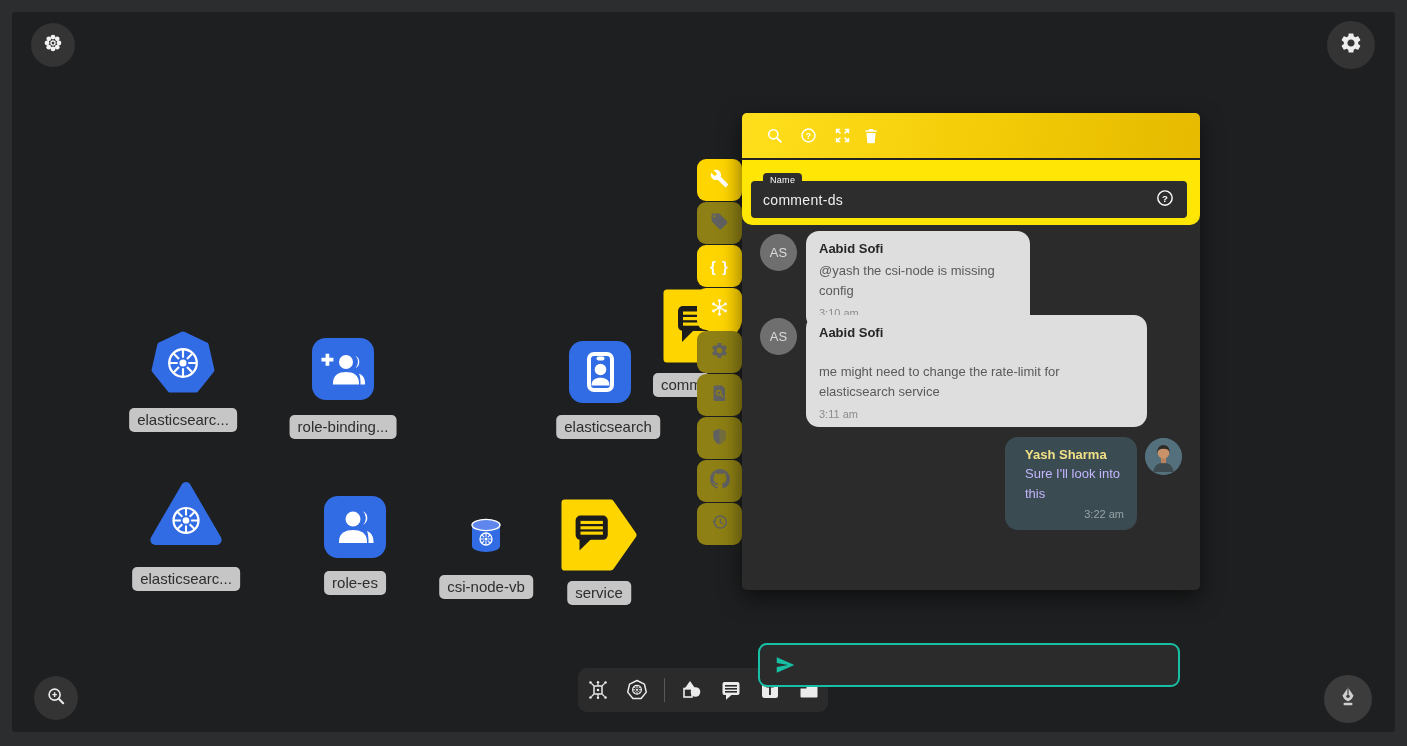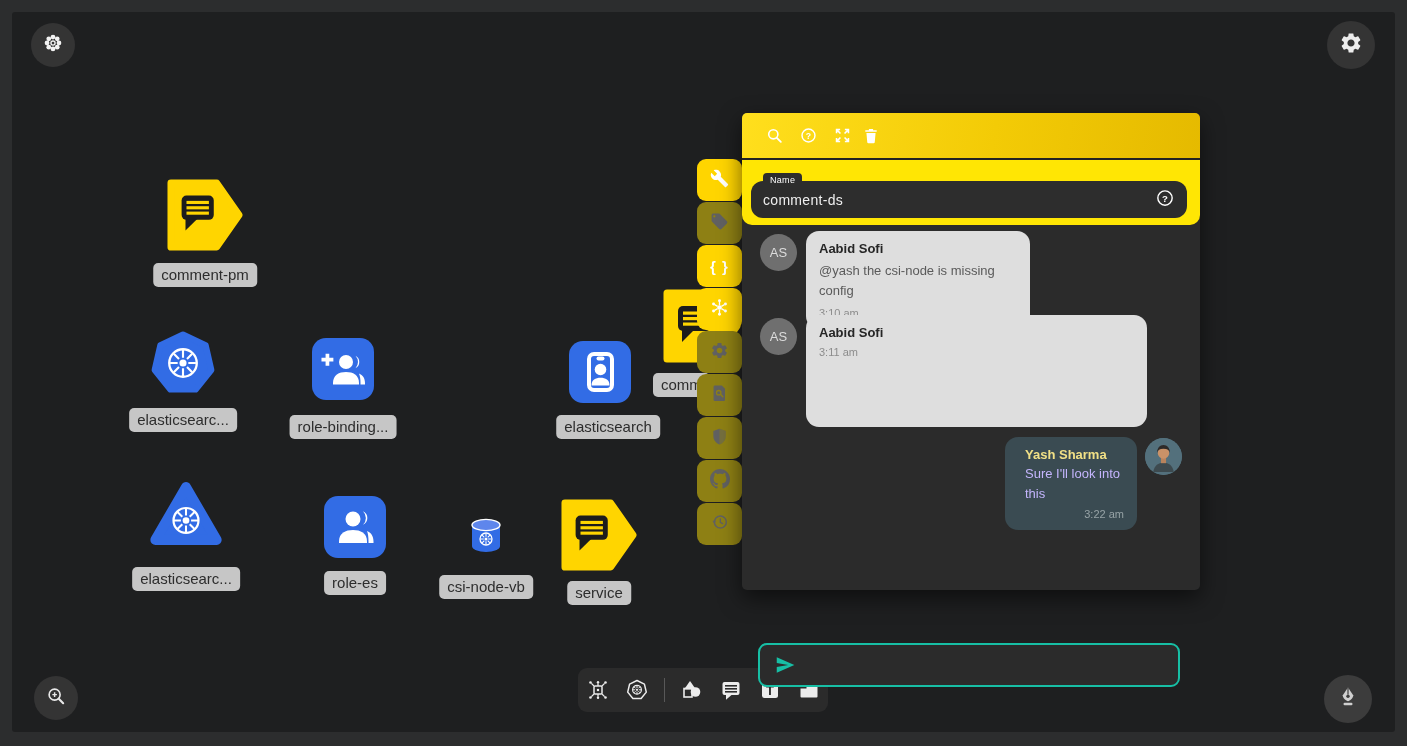--- a/index.html
+++ b/index.html
@@ -36,21 +36,21 @@
   .panel { position:absolute; left:730px; top:101px; width:458px; height:477px; z-index:10;
            background:#2b2b2b; border-radius:5px; box-shadow:0 8px 22px rgba(0,0,0,.55); }
   .panel-header { height:45px; border-radius:5px 5px 0 0; padding:0 15px;
     background:linear-gradient(100deg,#ffdf1d 0%,#f3cb06 55%,#e5ba00 100%);
     display:flex; align-items:center; }
   .panel-title { flex:1; color:#fffef4; font-size:16px; letter-spacing:.4px; }
   .hicon { width:34px; display:flex; justify-content:center; cursor:pointer; }
   .name-block { position:relative; height:67px; background:#ffe604;
                 border-top:2px solid #222; border-radius:0 0 10px 10px; }
   .name-input-wrap { position:absolute; left:9px; right:13px; top:21px; height:37px;
-    background:#2d2d2d; border-radius:12px; display:flex; align-items:center; padding:0 12px; }
+    background:#2d2d2d; border-radius:4px; display:flex; align-items:center; padding:0 12px; }
   .name-input { flex:1; background:transparent; border:none; outline:none;
     color:#efefef; font-size:14px; font-family:inherit; letter-spacing:.3px; }
   .name-tab { position:absolute; left:21px; top:13px; background:#2d2d2d; color:#fdfdfd;
     font-size:9px; padding:2px 7px 3px; border-radius:4px 4px 0 0; letter-spacing:.3px; }
   .panel-body { position:relative; height:363px; }
 
   .avatar { position:absolute; width:37px; height:37px; border-radius:50%; background:#6f6f6f;
     color:#dcdcdc; font-size:13px; display:flex; align-items:center; justify-content:center; }
   .bubble { position:absolute; background:#dedede; border-radius:13px; padding:10px 13px; }
   .b-author { font-size:13px; font-weight:bold; color:#262626; }
@@ -119,31 +119,20 @@
     <span>
       <svg width="24" height="24" viewBox="0 0 24 24">
         <path d="M12,2.5 L17.2,10.2 C17.2,13.8 13.8,15.6 12,16.2 C10.2,15.6 6.8,13.8 6.8,10.2 Z" fill="#cfcfcf"></path>
         <circle cx="12" cy="11.2" r="1.7" fill="#3c3c3c"></circle>
         <path d="M12,3 V9.5" stroke="#3c3c3c" stroke-width="1.2"></path>
         <rect x="7.5" y="17.8" width="9" height="2.4" rx="1.2" fill="#cfcfcf"></rect>
       </svg>
     </span>
   </div>
 
-  <div class="node" style="left:155px;top:166px;width:76px;">
-    <svg width="76" height="74" viewBox="0 0 78 74">
-      <polygon points="4,4 51,4 74,37 51,70 4,70" fill="#ffd500" stroke="#ffd500" stroke-width="7" stroke-linejoin="round"></polygon>
-      <rect x="15" y="17" width="33" height="25" rx="5" fill="#1c1c1c"></rect>
-      <rect x="20" y="22.5" width="23" height="3.2" fill="#ffd500"></rect>
-      <rect x="20" y="28" width="23" height="3.2" fill="#ffd500"></rect>
-      <rect x="20" y="33.5" width="23" height="3.2" fill="#ffd500"></rect>
-      <polygon points="19,41 31,41 19,53" fill="#1c1c1c"></polygon>
-    </svg>
-    <div class="node-label" style="top:85px">comment-pm</div>
-  </div>
 
   <div class="node" style="left:139px;top:319px;width:64px;">
     <svg width="64" height="64" viewBox="0 0 72 72">
       <polygon points="36,4 61.5,16.2 67.8,43.8 50.2,65.8 21.8,65.8 4.2,43.8 10.5,16.2" fill="#326ce5" stroke="#326ce5" stroke-width="7" stroke-linejoin="round"></polygon>
       <g stroke="#fff" fill="none">
         <circle cx="36" cy="36" r="15.5" stroke-width="2.6"></circle>
         <circle cx="36" cy="36" r="4" fill="#fff" stroke="none"></circle>
         <path stroke-width="2.4" d="M36,21.5 V30 M36,42 V50.5 M21.5,36 H30 M42,36 H50.5 M25.7,25.7 L31.5,31.5 M46.3,25.7 L40.5,31.5 M25.7,46.3 L31.5,40.5 M46.3,46.3 L40.5,40.5"></path>
       </g>
     </svg>
@@ -367,20 +356,21 @@
         <div class="b-author">Aabid Sofi</div>
         <div class="b-text">@yash the csi-node is missing config</div>
         <div class="b-time">3:10 am</div>
       </div>
 
       <div class="avatar" style="left:18px;top:93px;">
         <span>AS</span>
       </div>
       <div class="bubble" style="left:64px;top:90px;width:341px;height:112px;">
         <div class="b-author">Aabid Sofi</div>
+        <div class="b-text" style="margin-top:22px">me might need to change the rate-limit for elasticsearch service</div>
         <div class="b-time">3:11 am</div>
       </div>
 
       <div class="bubble mine" style="left:263px;top:212px;width:132px;padding-left:20px;">
         <div class="b-author">Yash Sharma</div>
         <div class="b-text">Sure I'll look into this</div>
         <div class="b-time">3:22 am</div>
       </div>
       <div class="avatar" style="left:403px;top:213px;background:#53707c;overflow:hidden;">
         <svg width="37" height="37" viewBox="0 0 36 36">

